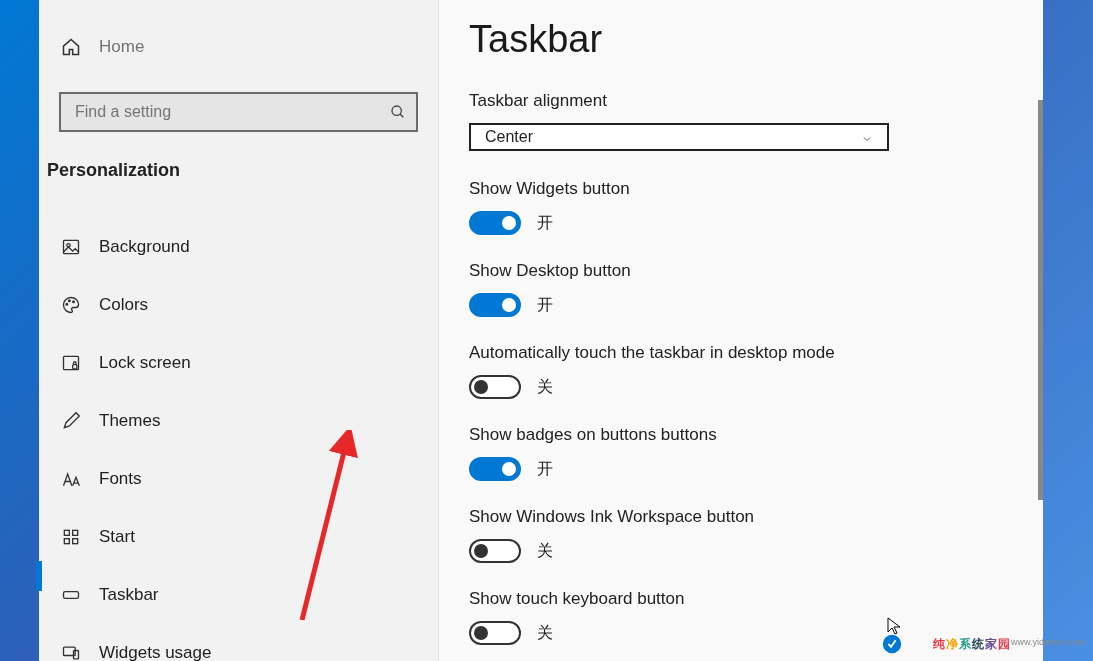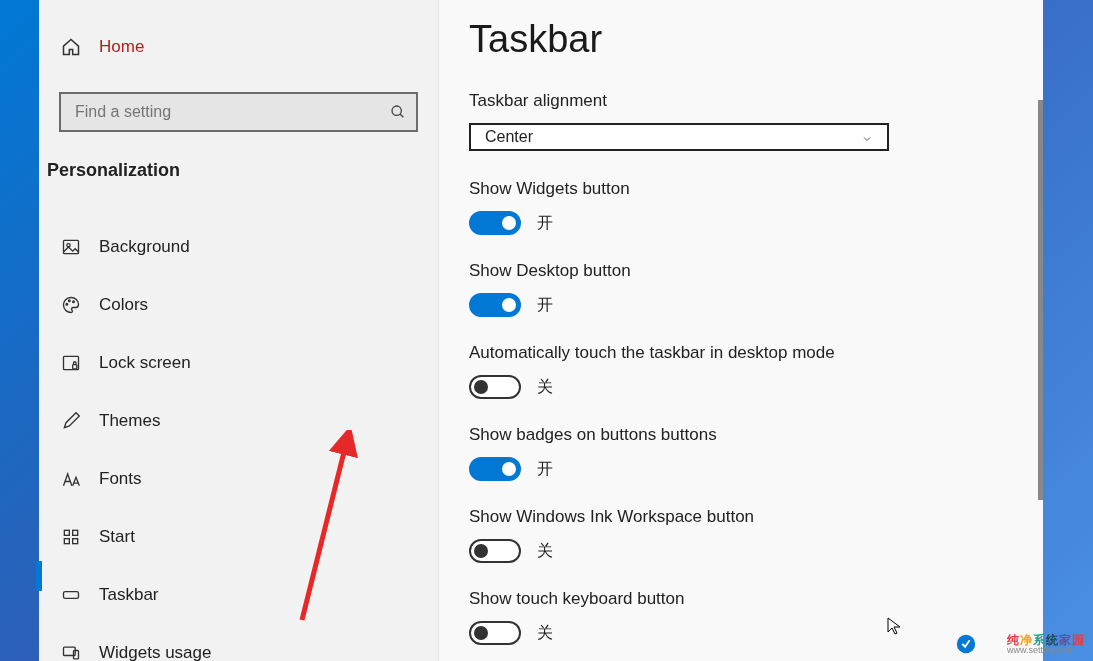--- a/index.html
+++ b/index.html
@@ -1,21 +1,21 @@
 <!DOCTYPE html>
 <html><head>
 <meta charset="utf-8">
 <style>
 * { margin: 0; padding: 0; box-sizing: border-box; font-family: "Segoe UI", -apple-system, sans-serif; }
 body { width: 1093px; height: 661px; overflow: hidden; background: linear-gradient(135deg, #0078d4 0%, #2e5fb7 40%, #4a90e2 100%); position: relative; }
 .app-window { position: absolute; left: 39px; top: 0; width: 1004px; height: 661px; background: #f9f9f9; display: flex; }
 .sidebar { width: 400px; background: #f2f2f2; padding-top: 26px; position: relative; border-right: 1px solid #e5e5e5; }
 .home-row { display: flex; align-items: center; gap: 18px; padding: 0 22px; height: 42px; cursor: pointer; }
 .home-icon { width: 20px; height: 20px; display: flex; align-items: center; justify-content: center; }
-.home-label { font-size: 17px; color: #b91c1c; }
+.home-label { font-size: 17px; color: #737373; }
 .search-wrap { margin: 24px 20px 0 20px; position: relative; }
 .search-input { width: 100%; height: 40px; border: 2px solid #6b6b6b; background: #e5e5e5; padding: 0 25px 0 14px; font-size: 16px; color: #555; }
 .search-icon { position: absolute; right: 12px; top: 50%; transform: translateY(-50%); width: 16px; height: 16px; }
 .cat-title { font-size: 18px; font-weight: 600; color: #222; padding: 28px 22px 18px 8px; }
 .nav-list { display: flex; flex-direction: column; }
 .nav-item { display: flex; align-items: flex-end; gap: 18px; padding: 0 22px; height: 58px; cursor: pointer; position: relative; }
 .nav-item.active::before { content: ""; position: absolute; left: -3px; top: 14px; bottom: 14px; width: 6px; background: #0078d4; }
 .nav-icon { width: 20px; height: 20px; display: flex; align-items: center; justify-content: center; flex-shrink: 0; }
 .nav-label { font-size: 17px; color: #222; }
 .content { flex: 1; padding: 18px 30px; overflow-y: auto; position: relative; }
@@ -31,21 +31,21 @@
 .toggle.off { background: #fff; border: 2px solid #333; }
 .toggle .knob { position: absolute; width: 14px; height: 14px; border-radius: 50%; top: 3px; }
 .toggle.on .knob { background: #fff; right: 3px; }
 .toggle.off .knob { background: #333; left: 3px; }
 .toggle-state { font-size: 16px; color: #222; }
 .scrollbar-track { position: absolute; right: 0; top: 100px; width: 5px; height: 400px; background: #888; }
 .arrow-overlay { position: absolute; left: 292px; top: 430px; pointer-events: none; z-index: 5; }
 .cursor-overlay { position: absolute; left: 887px; top: 617px; pointer-events: none; z-index: 6; }
 .watermark { position: absolute; right: 8px; bottom: 6px; display: flex; align-items: center; gap: 6px; z-index: 10; }
 .wm-icon { width: 22px; height: 22px; }
-.wm-text { display: flex; flex-direction: column; line-height: 1; margin-left: 24px; }
+.wm-text { display: flex; flex-direction: row; line-height: 1; margin-left: 24px; }
 .wm-main { font-size: 12px; font-weight: 700; letter-spacing: 1px; }
 .wm-main span:nth-child(1){color:#e63946;} .wm-main span:nth-child(2){color:#f4a300;} .wm-main span:nth-child(3){color:#2a9d8f;} .wm-main span:nth-child(4){color:#264653;} .wm-main span:nth-child(5){color:#6a4c93;} .wm-main span:nth-child(6){color:#e63946;}
 .wm-sub { font-size: 9px; color: #888; }
 </style>
 </head>
 <body>
 
 <div class="app-window">
   <div class="sidebar">
     <div class="home-row">
@@ -239,15 +239,15 @@
 
 <div class="watermark">
   <span class="wm-icon">
     <svg viewBox="0 0 24 24" width="22" height="22">
         <circle cx="12" cy="12" r="10" fill="#0078d4"></circle>
         <path d="M8 12 L11 15 L16 8" stroke="#fff" stroke-width="2" fill="none"></path>
       </svg>
   </span>
   <span class="wm-text">
     <span class="wm-main"><span>纯</span><span>净</span><span>系</span><span>统</span><span>家</span><span>园</span></span>
-    <span class="wm-sub">www.setting.com</span>
+    <span class="wm-sub">www.yidaimei.com</span>
   </span>
 </div>
 
 </body></html>

